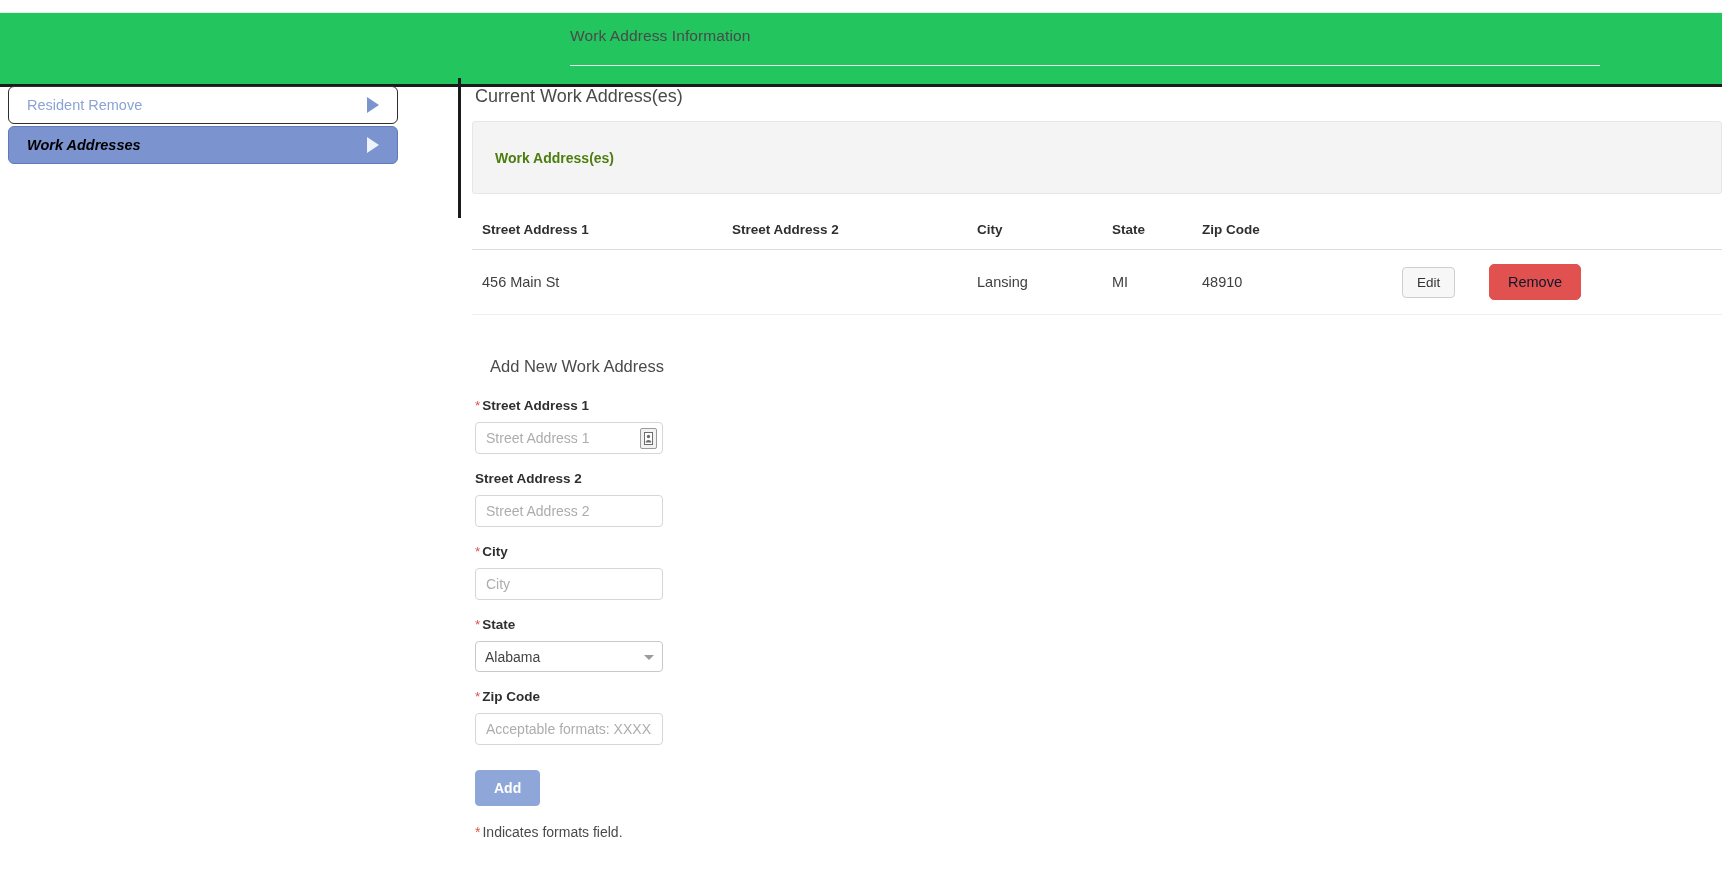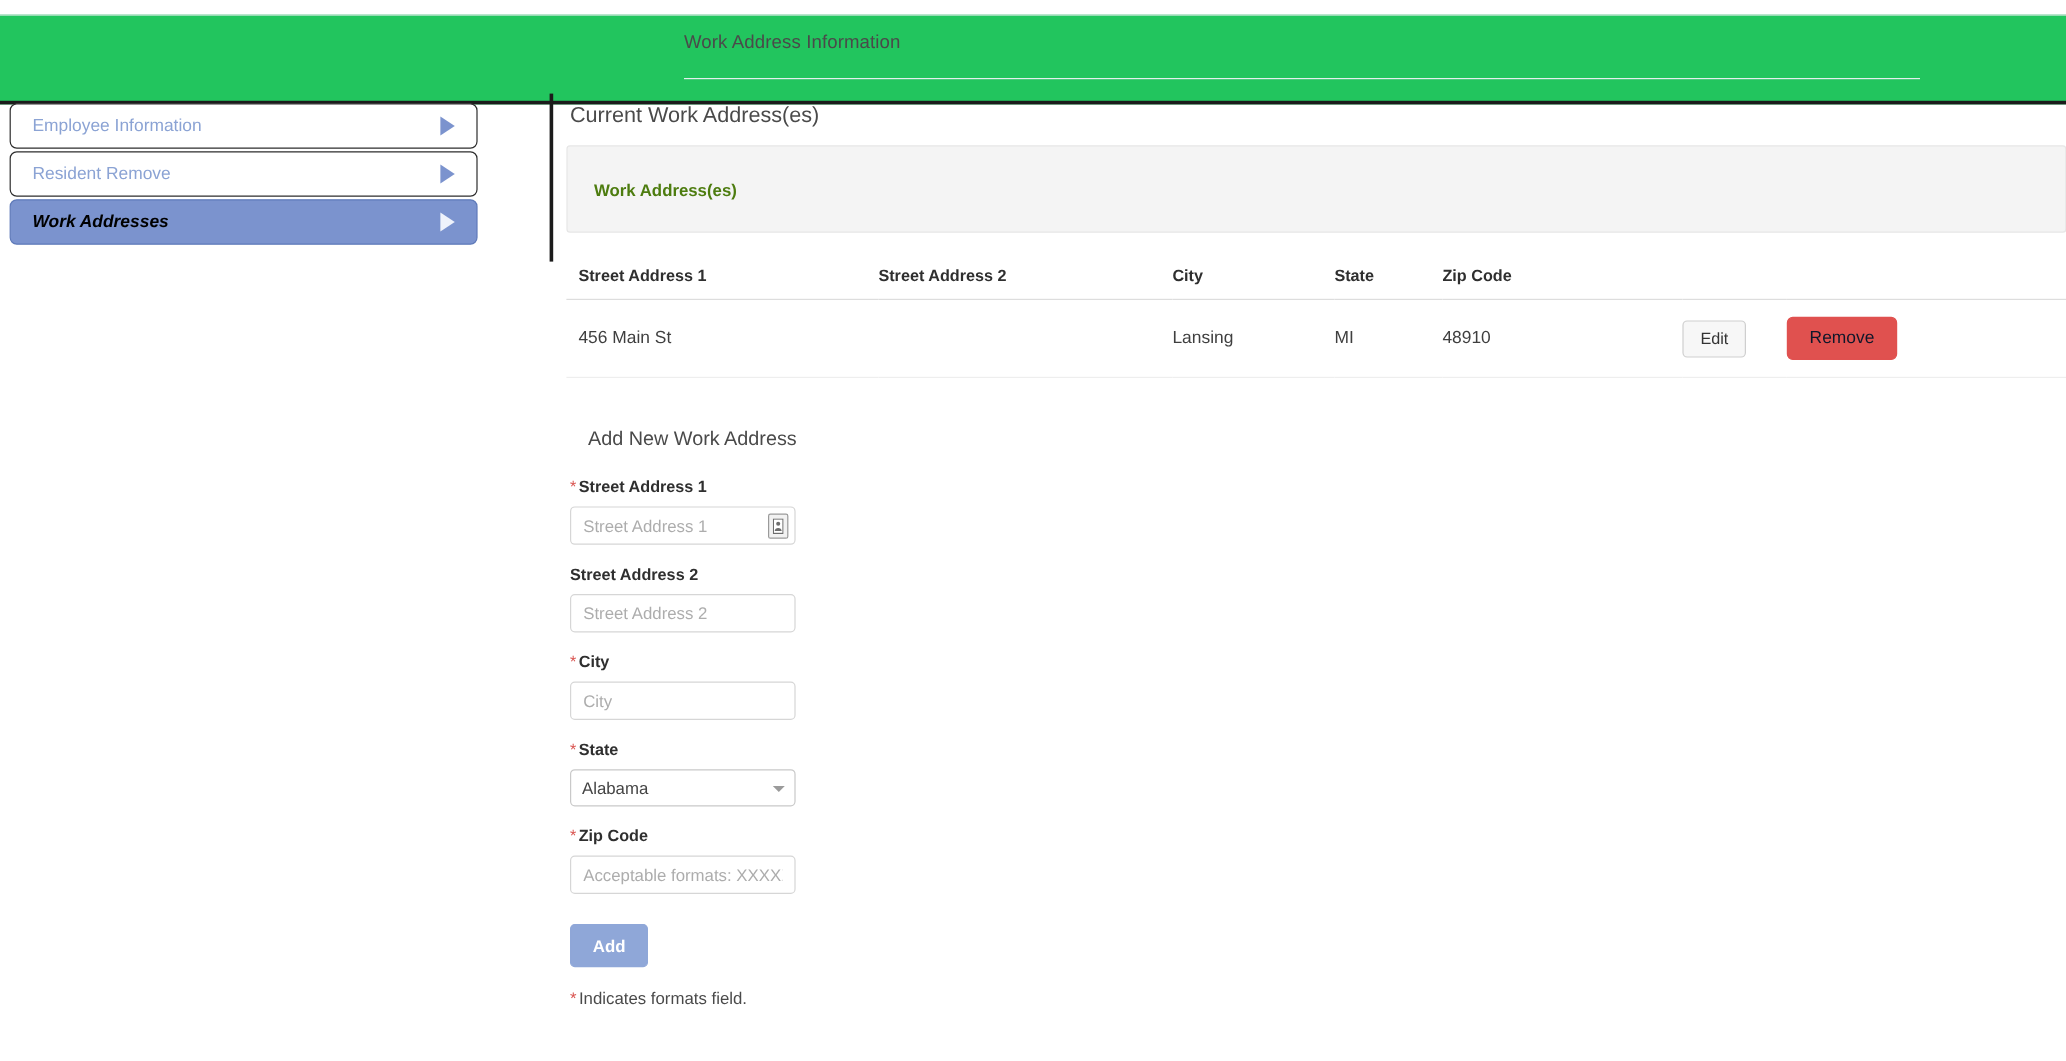--- a/index.html
+++ b/index.html
@@ -303,24 +303,20 @@
 </head>
 <body>
 
 <div class="header-band">
   <div class="header-title">Work Address Information</div>
   <div class="header-rule"></div>
 </div>
 
 <div class="sidebar">
 
-  <div class="nav-item">
-    <span class="nav-label">Employee Information</span>
-    <span class="nav-arrow"></span>
-  </div>
 
   <div class="nav-item">
     <span class="nav-label">Resident Remove</span>
     <span class="nav-arrow"></span>
   </div>
 
   <div class="nav-item active">
     <span class="nav-label">Work Addresses</span>
     <span class="nav-arrow"></span>
   </div>

